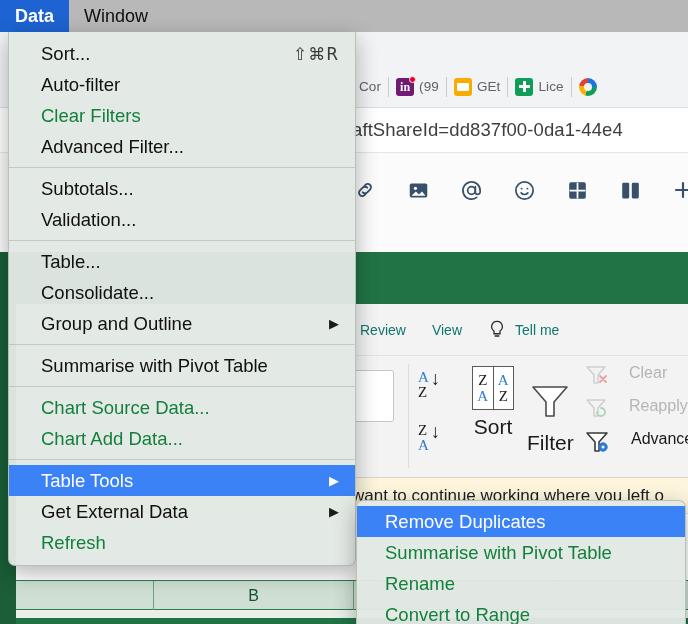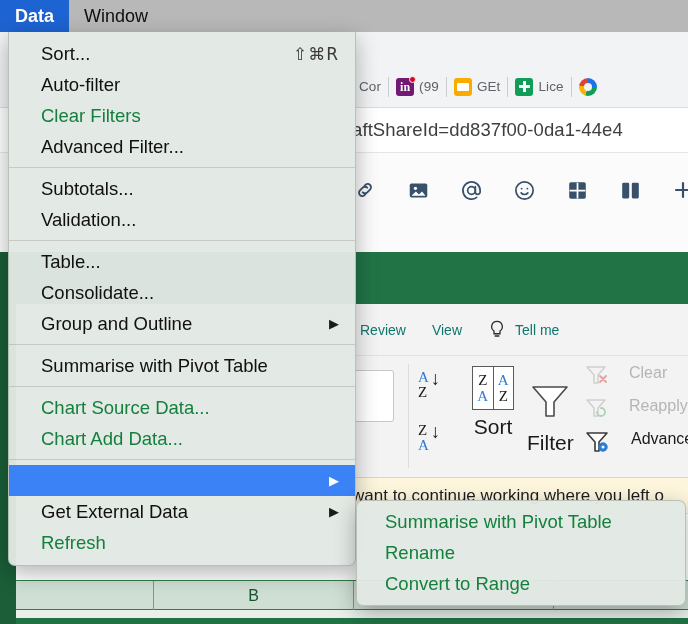--- a/index.html
+++ b/index.html
@@ -454,32 +454,36 @@
     <div class="mi dis">
       <span>Chart Source Data...</span>
     </div>
     <div class="mi dis">
       <span>Chart Add Data...</span>
     </div>
 
     <div class="msep"></div>
 
     <div class="mi sel">
+      <span>Table Tools</span>
       <span class="caret">▶</span>
     </div>
     <div class="mi">
       <span>Get External Data</span>
       <span class="caret">▶</span>
     </div>
     <div class="mi dis">
       <span>Refresh</span>
     </div>
   </div>
 
   <div class="submenu">
+    <div class="mi sel">
+      <span>Remove Duplicates</span>
+    </div>
     <div class="mi dis">
       <span>Summarise with Pivot Table</span>
     </div>
     <div class="mi dis">
       <span>Rename</span>
     </div>
     <div class="mi dis">
       <span>Convert to Range</span>
     </div>
   </div>

